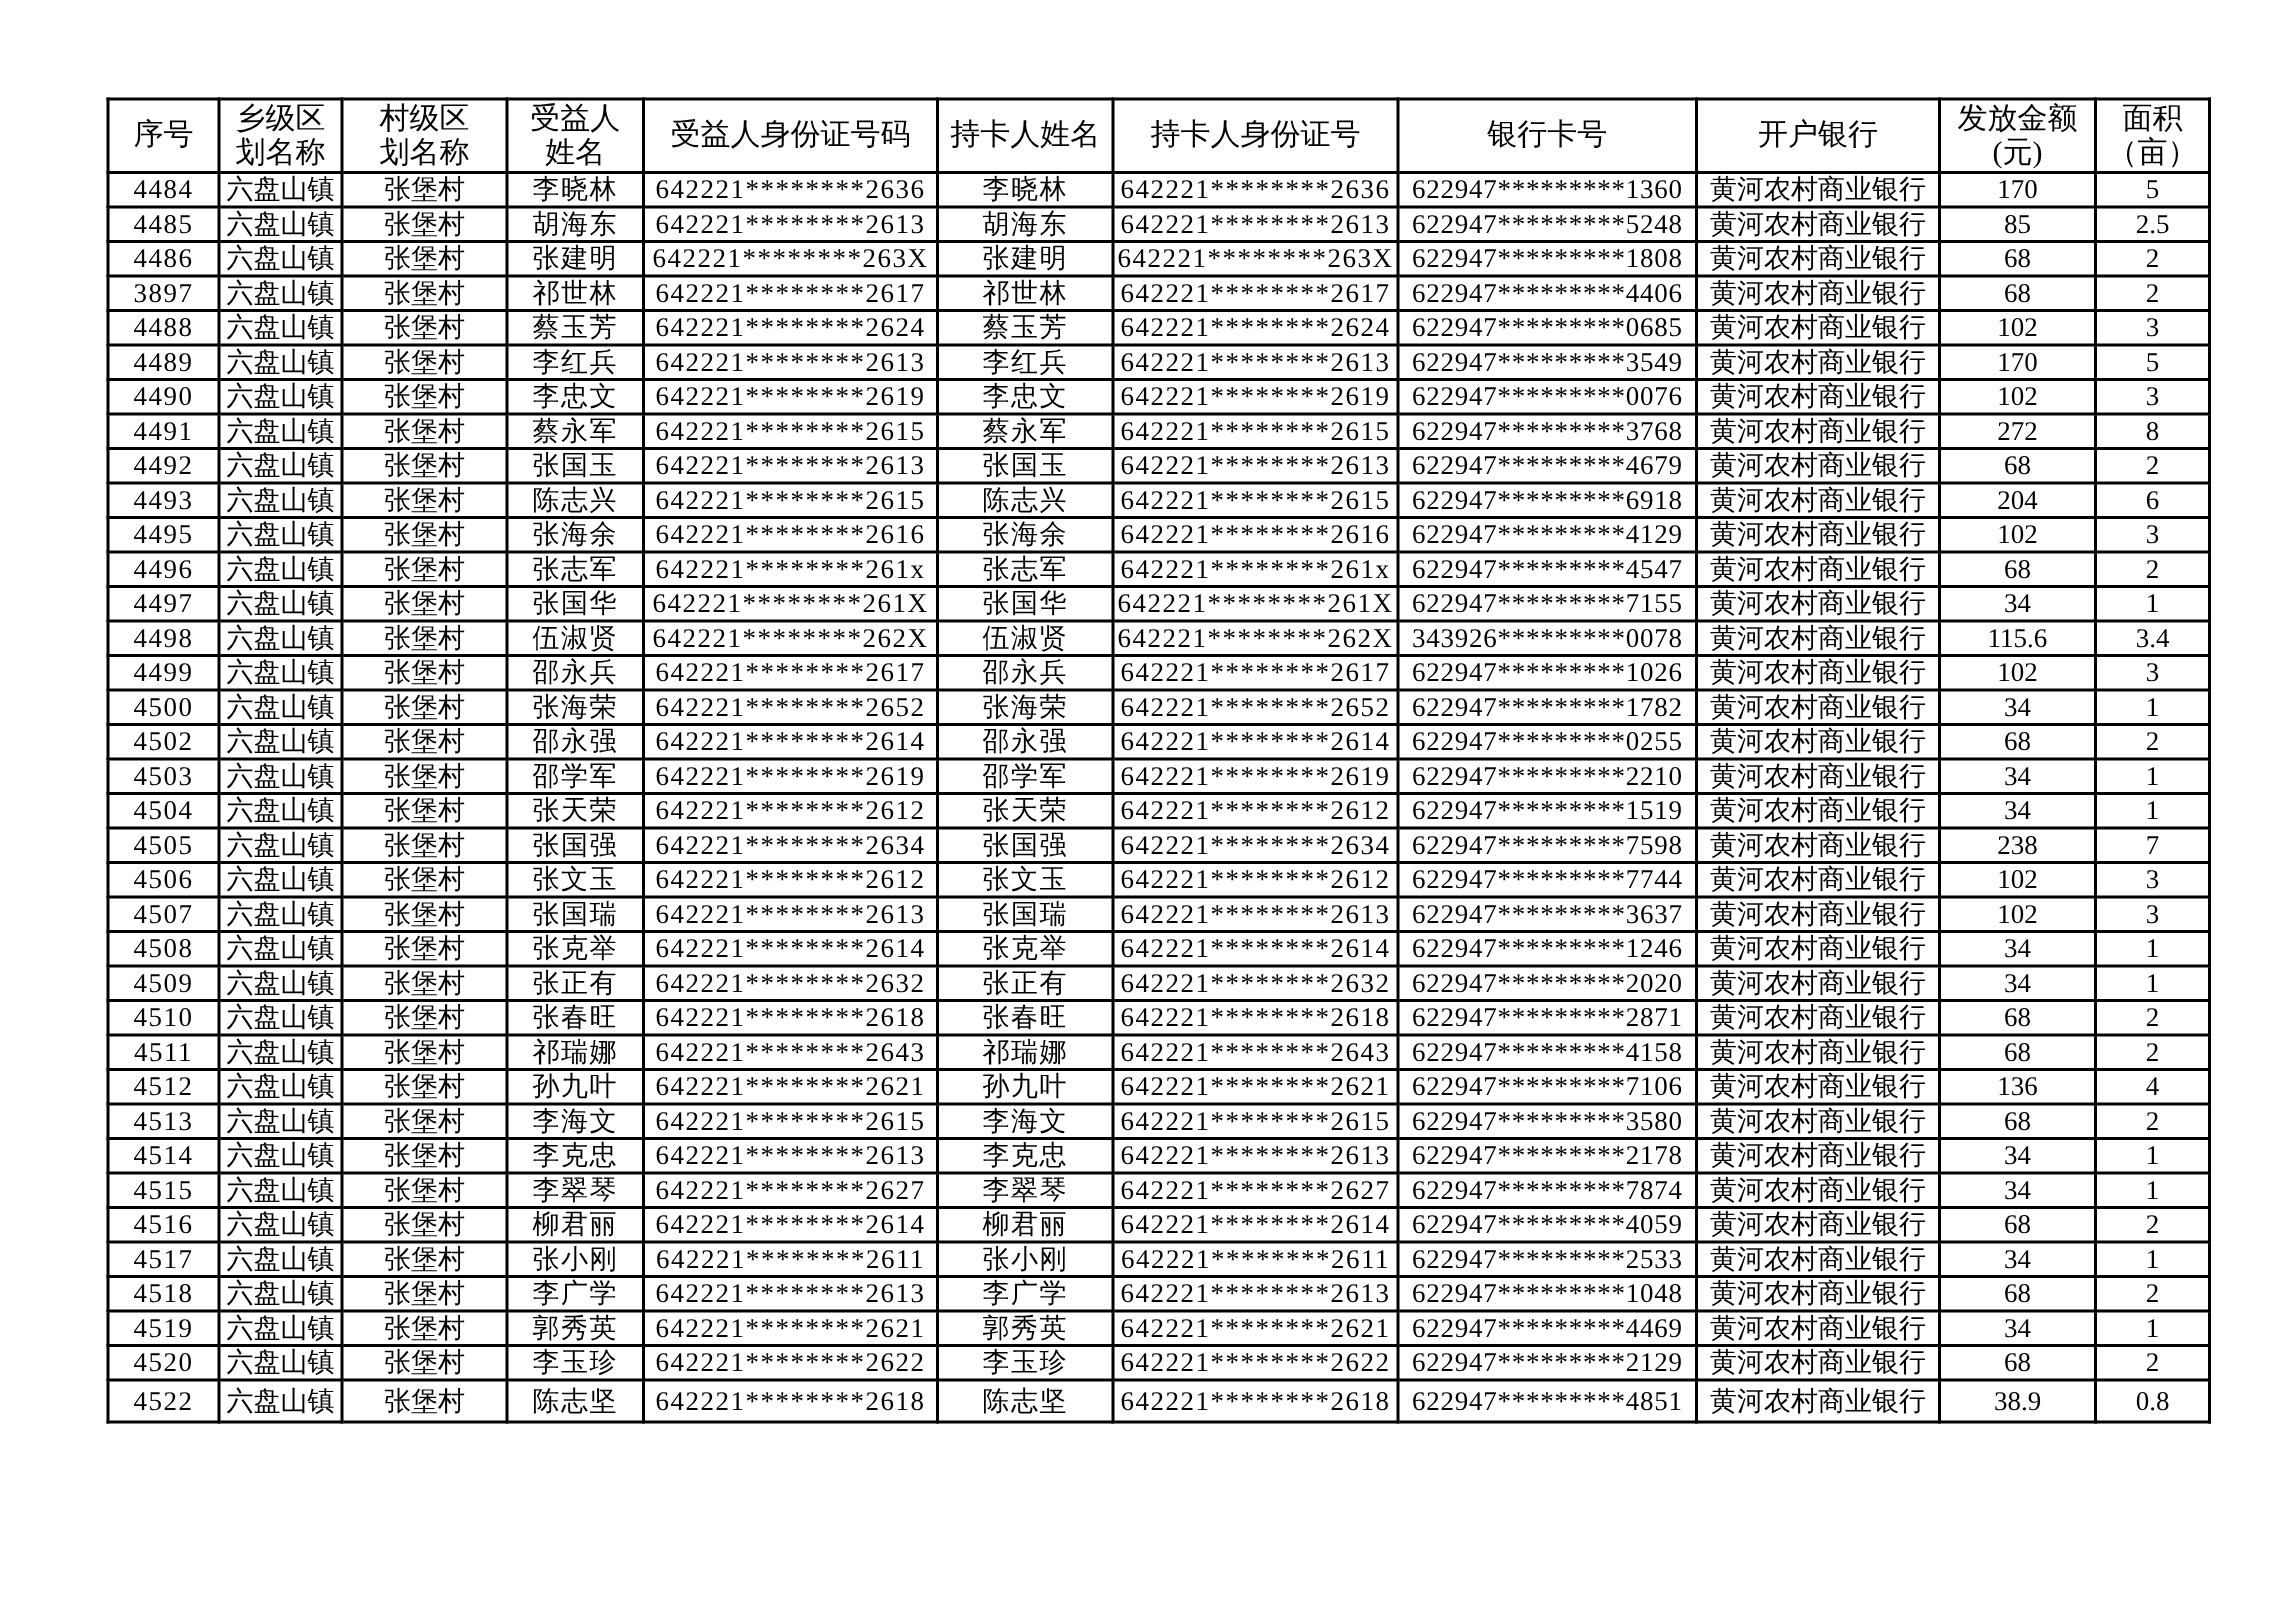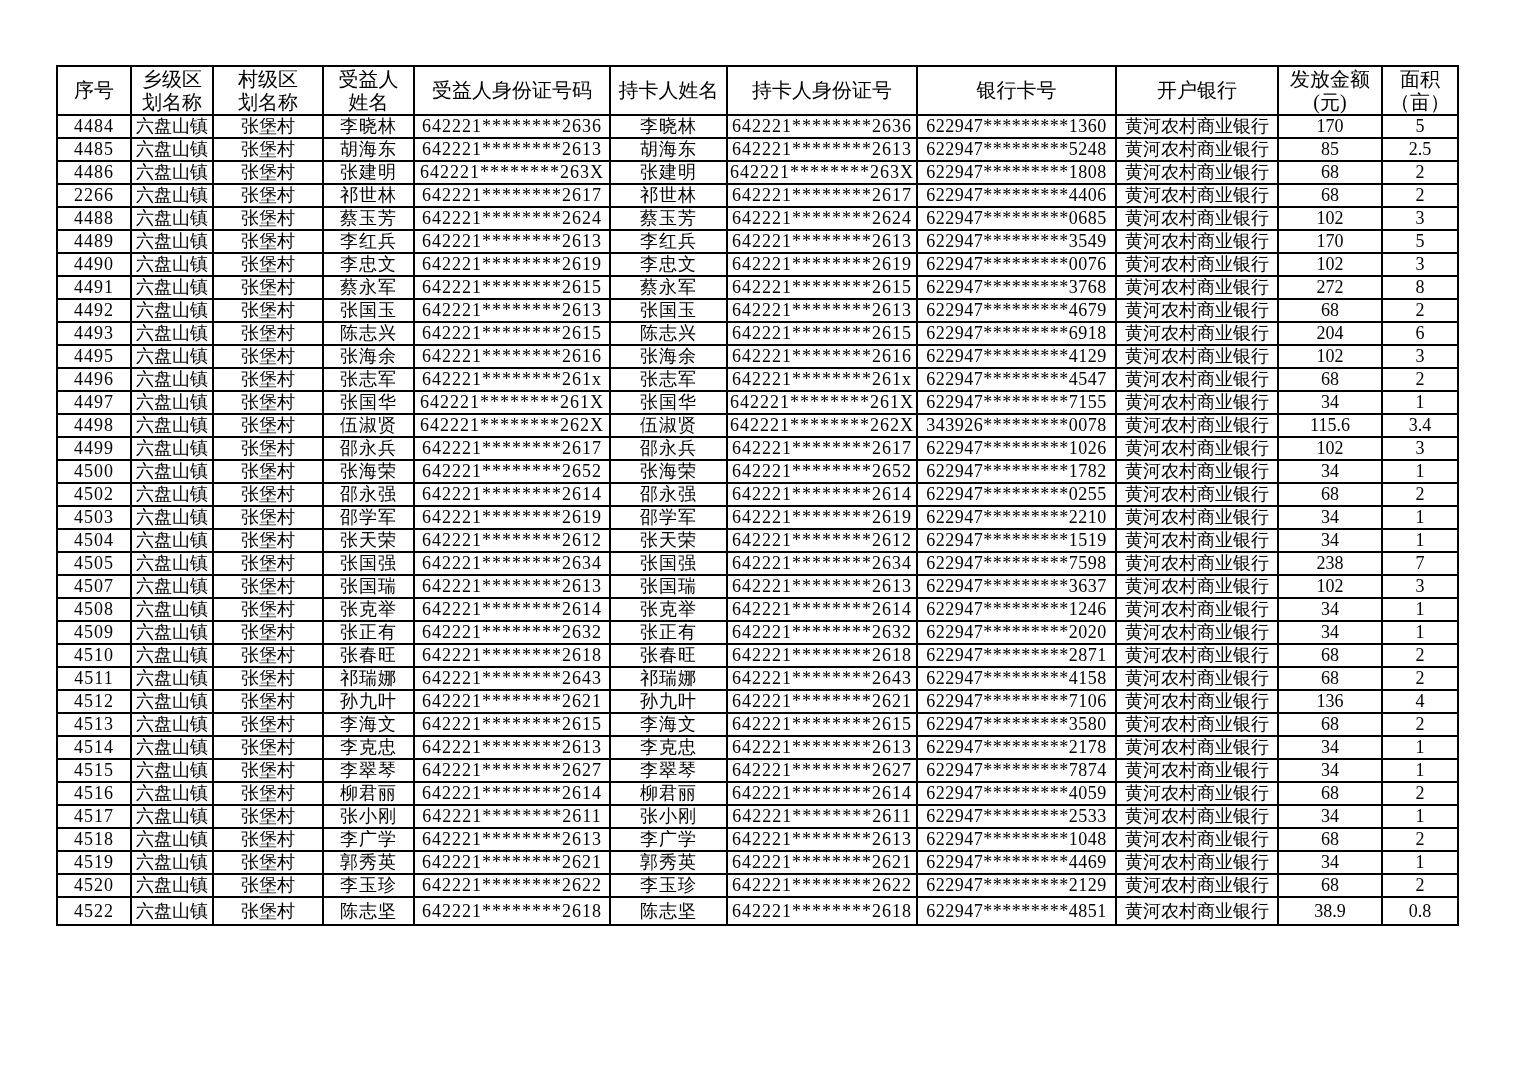--- a/index.html
+++ b/index.html
@@ -10,21 +10,21 @@
   }
   #page {
     position: relative;
     width: 1519px;
     height: 1075px;
     background: #ffffff;
     overflow: hidden;
   }
   table#subsidy-table {
     position: absolute;
-    left: 56px;
+    left: 71px;
     top: 65px;
     border-collapse: collapse;
     table-layout: fixed;
     background: #ffffff;
   }
   #subsidy-table th, #subsidy-table td {
     border: 2px solid #000000;
     padding: 0;
     margin: 0;
     text-align: center;
@@ -139,21 +139,21 @@
           <td class="col-name">张建明</td>
           <td class="col-benef_id">642221********263X</td>
           <td class="col-card_name">张建明</td>
           <td class="col-card_id">642221********263X</td>
           <td class="col-card_no">622947*********1808</td>
           <td class="col-bank">黄河农村商业银行</td>
           <td class="col-amount">68</td>
           <td class="col-area">2</td>
         </tr>
         <tr>
-          <td class="col-seq">2266</td>
+          <td class="col-seq">3897</td>
           <td class="col-township">六盘山镇</td>
           <td class="col-village">张堡村</td>
           <td class="col-name">祁世林</td>
           <td class="col-benef_id">642221********2617</td>
           <td class="col-card_name">祁世林</td>
           <td class="col-card_id">642221********2617</td>
           <td class="col-card_no">622947*********4406</td>
           <td class="col-bank">黄河农村商业银行</td>
           <td class="col-amount">68</td>
           <td class="col-area">2</td>
@@ -360,20 +360,33 @@
           <td class="col-name">张国强</td>
           <td class="col-benef_id">642221********2634</td>
           <td class="col-card_name">张国强</td>
           <td class="col-card_id">642221********2634</td>
           <td class="col-card_no">622947*********7598</td>
           <td class="col-bank">黄河农村商业银行</td>
           <td class="col-amount">238</td>
           <td class="col-area">7</td>
         </tr>
         <tr>
+          <td class="col-seq">4506</td>
+          <td class="col-township">六盘山镇</td>
+          <td class="col-village">张堡村</td>
+          <td class="col-name">张文玉</td>
+          <td class="col-benef_id">642221********2612</td>
+          <td class="col-card_name">张文玉</td>
+          <td class="col-card_id">642221********2612</td>
+          <td class="col-card_no">622947*********7744</td>
+          <td class="col-bank">黄河农村商业银行</td>
+          <td class="col-amount">102</td>
+          <td class="col-area">3</td>
+        </tr>
+        <tr>
           <td class="col-seq">4507</td>
           <td class="col-township">六盘山镇</td>
           <td class="col-village">张堡村</td>
           <td class="col-name">张国瑞</td>
           <td class="col-benef_id">642221********2613</td>
           <td class="col-card_name">张国瑞</td>
           <td class="col-card_id">642221********2613</td>
           <td class="col-card_no">622947*********3637</td>
           <td class="col-bank">黄河农村商业银行</td>
           <td class="col-amount">102</td>

